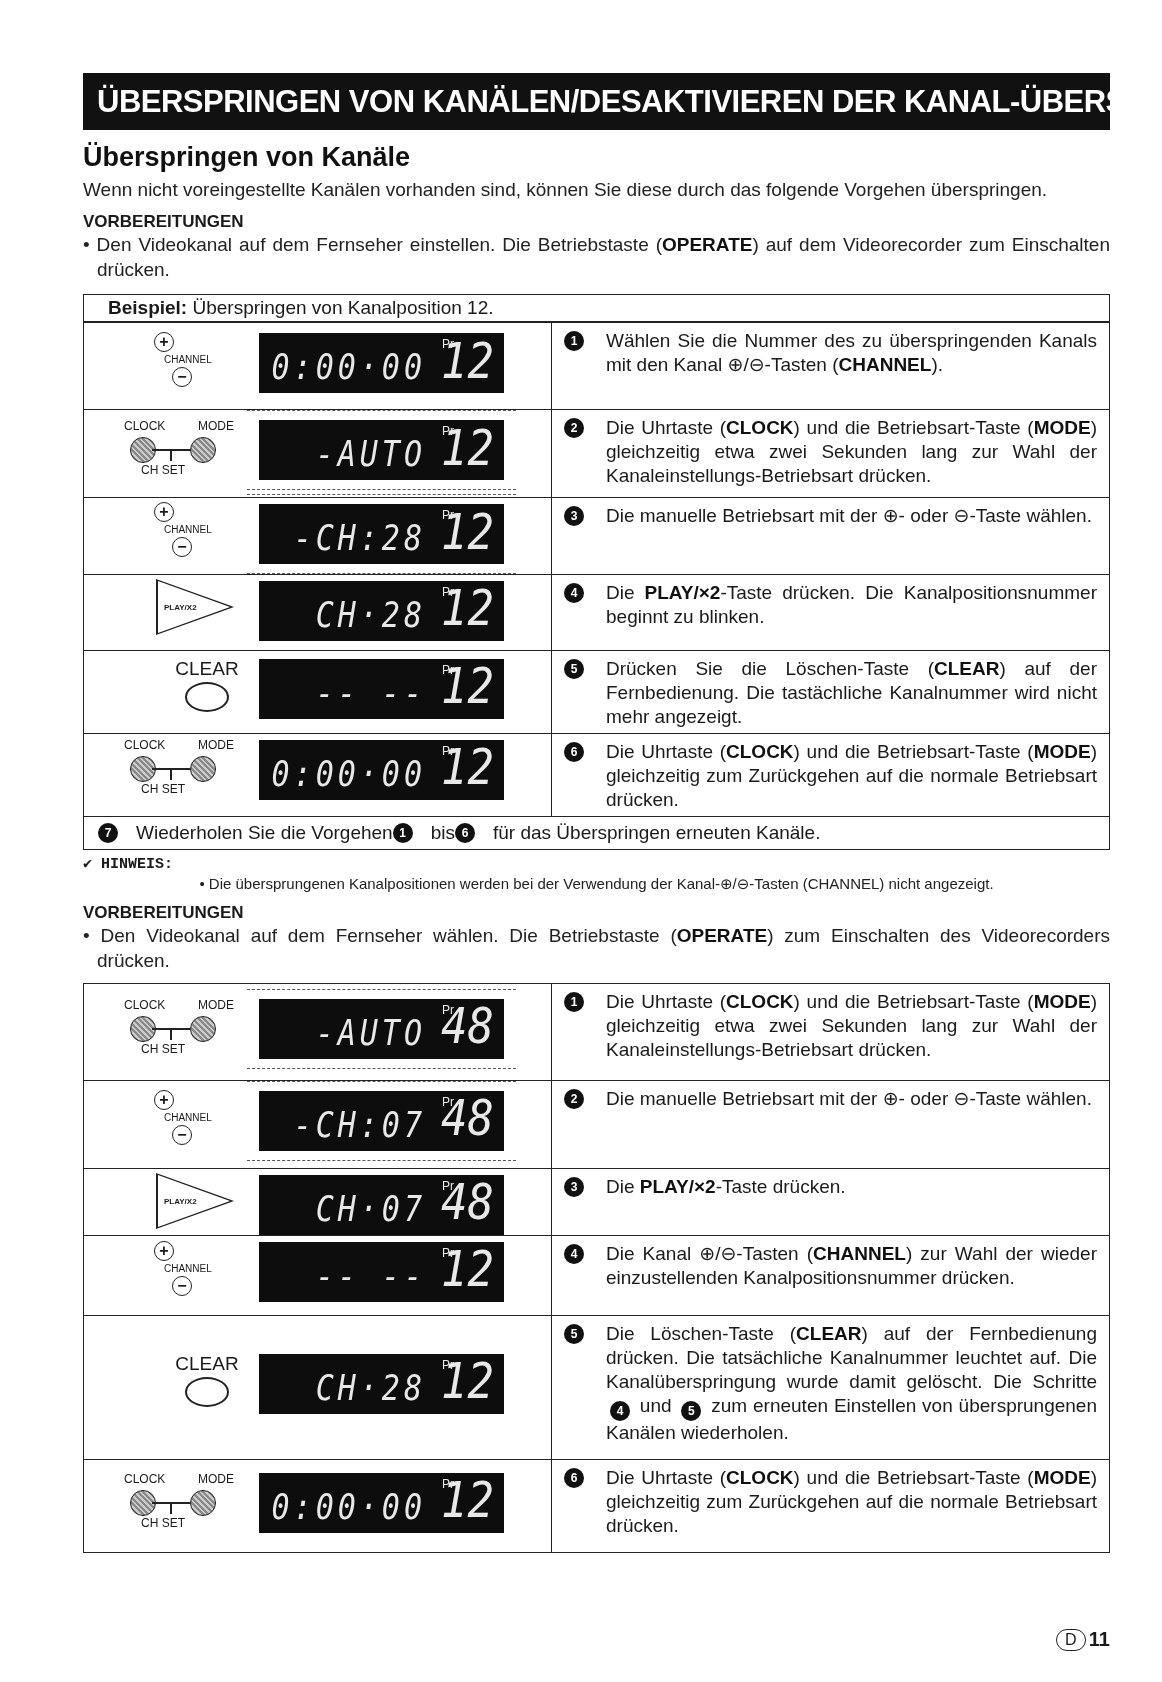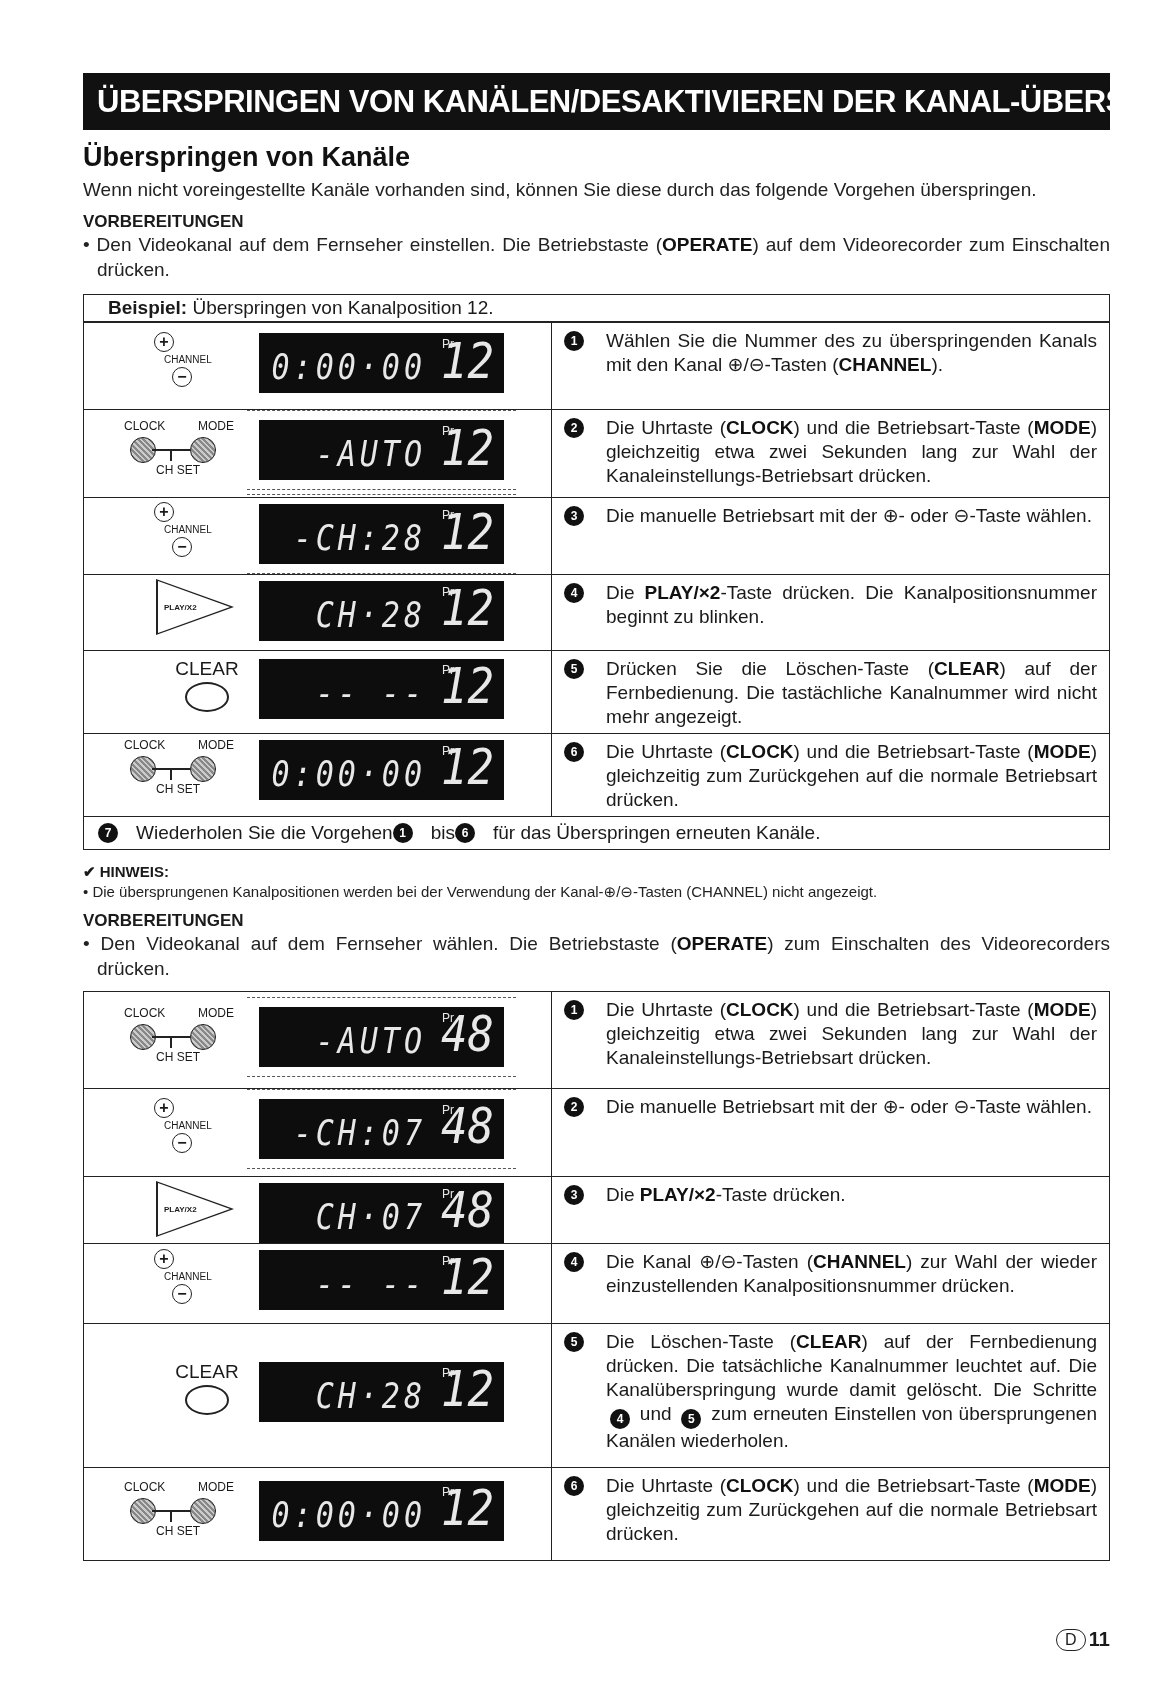--- a/index.html
+++ b/index.html
@@ -14,54 +14,54 @@
   .bsp { border:1.5px solid #222; height:26px; line-height:26px; font-size:19px; padding-left:24px; margin-top:12px; }
   table.steps { width:100%; border-collapse:collapse; }
   table.steps td { border:1.5px solid #222; vertical-align:top; }
   td.pic { width:465px; position:relative; }
   td.txt { padding:6px 12px 4px 12px; }
   .step-text { font-size:19px; line-height:24px; text-align:justify; display:flex; }
   .num { flex:0 0 auto; width:20px; height:20px; border-radius:50%; background:#111; color:#fff; font-size:12px; font-weight:bold; text-align:center; line-height:20px; margin:2px 22px 0 0; }
   .num.inline { display:inline-block; margin:0 4px; vertical-align:-3px; }
   .step7 { border:1.5px solid #222; border-top:none; height:32px; line-height:32px; font-size:19px; padding-left:14px; display:flex; align-items:center; }
   .step7 .num { margin:0 18px 0 0; }
-  .hinweis-h { font-size:15px; font-weight:bold; margin-top:13px; }
-  .hinweis { font-size:15px; margin-top:2px; color:#222; }
+  .hinweis-h { font-size:15px; font-weight:bold; margin-top:4px;font-family:Liberation Mono, monospace; }
+  .hinweis { font-size:15px; margin-top:2px; color:#222;text-align:center; }
   .lcd { position:absolute; left:175px; background:#0d0d0d; width:245px; height:60px; color:#e8e8e8; font-family:"DejaVu Sans Mono", monospace; }
   .lcd .main { position:absolute; right:78px; bottom:6px; font-size:30px; font-style:italic; letter-spacing:4px; transform:scaleY(1.2); transform-origin:bottom; }
   .lcd .pr { position:absolute; right:50px; top:4px; font-size:12px; font-family:"Liberation Sans", sans-serif; }
   .lcd .chn { position:absolute; right:10px; bottom:4px; font-size:44px; font-style:italic; transform:scaleY(1.15); transform-origin:bottom; }
   .lcd.blink::before { content:""; position:absolute; left:-12px; right:-12px; top:-10px; bottom:-10px; border-top:1px dashed #555; border-bottom:1px dashed #555; }
   .ch-icon { position:absolute; font-size:10px; text-align:center; }
   .ch-icon .circ { width:18px; height:18px; border:1.5px solid #222; border-radius:50%; font-size:16px; line-height:17px; text-align:center; font-weight:bold; }
   .ch-icon .lbl { font-size:10px; margin:2px 0; }
   .cm-icon { position:absolute; left:40px; width:130px; font-size:12px; }
   .cm-icon .row { display:flex; justify-content:space-between; width:110px; }
   .cm-icon .dots { position:relative; height:26px; width:110px; margin-top:4px; }
   .cm-icon .dot { position:absolute; top:0; width:24px; height:24px; border-radius:50%; border:1.5px solid #222; background:repeating-linear-gradient(45deg,#888 0 2px,#ccc 2px 4px); }
   .cm-icon .bar { position:absolute; top:12px; left:28px; width:38px; height:2px; background:#222; }
   .cm-icon .stem { position:absolute; top:12px; left:46px; width:2px; height:12px; background:#222; }
-  .cm-icon .chset { font-size:12px; margin-left:32px; }
+  .cm-icon .chset { font-size:12px; margin-left:17px; }
   .play-icon { position:absolute; width:0; height:0; border-top:28px solid transparent; border-bottom:28px solid transparent; border-left:78px solid #222; }
   .play-icon::after { content:""; position:absolute; left:-76px; top:-26px; border-top:26px solid transparent; border-bottom:26px solid transparent; border-left:72px solid #fff; }
   .play-lbl { position:absolute; font-size:8px; font-weight:bold; }
   .clear-icon { position:absolute; text-align:center; }
   .clear-icon .lbl { font-size:19px; }
   .clear-icon .oval { width:40px; height:26px; border:2px solid #222; border-radius:50%; margin:2px auto 0; }
   .pagenum { position:absolute; right:52px; top:1628px; font-size:20px; font-weight:bold; display:flex; align-items:center; gap:3px; }
   .pagenum .d { border:1.5px solid #222; border-radius:12px; width:28px; height:20px; line-height:20px; text-align:center; font-weight:normal; font-size:16px; }
 </style>
 </head>
 <body>
 
 <div class="page">
   <div class="banner">ÜBERSPRINGEN VON KANÄLEN/DESAKTIVIEREN DER KANAL-ÜBERSPRINGUNG</div>
 
   <h2>Überspringen von Kanäle</h2>
-  <p class="intro">Wenn nicht voreingestellte Kanäle vorhanden sind, können Sie diese durch das folgende Vorgehen überspringen.</p>
+  <p class="intro">Wenn nicht voreingestellte Kanälen vorhanden sind, können Sie diese durch das folgende Vorgehen überspringen.</p>
   <div class="vorb">VORBEREITUNGEN</div>
   <p class="bullet" id="s1prep">• Den Videokanal auf dem Fernseher einstellen. Die Betriebstaste (<b>OPERATE</b>) auf dem Videorecorder zum Einschalten drücken.</p>
 
   <div class="bsp">
     <b>Beispiel:</b><span> Überspringen von Kanalposition 12.</span>
   </div>
   <table class="steps" id="t1">
       <tbody>
         <tr style="height:87px">
       <td class="pic">

